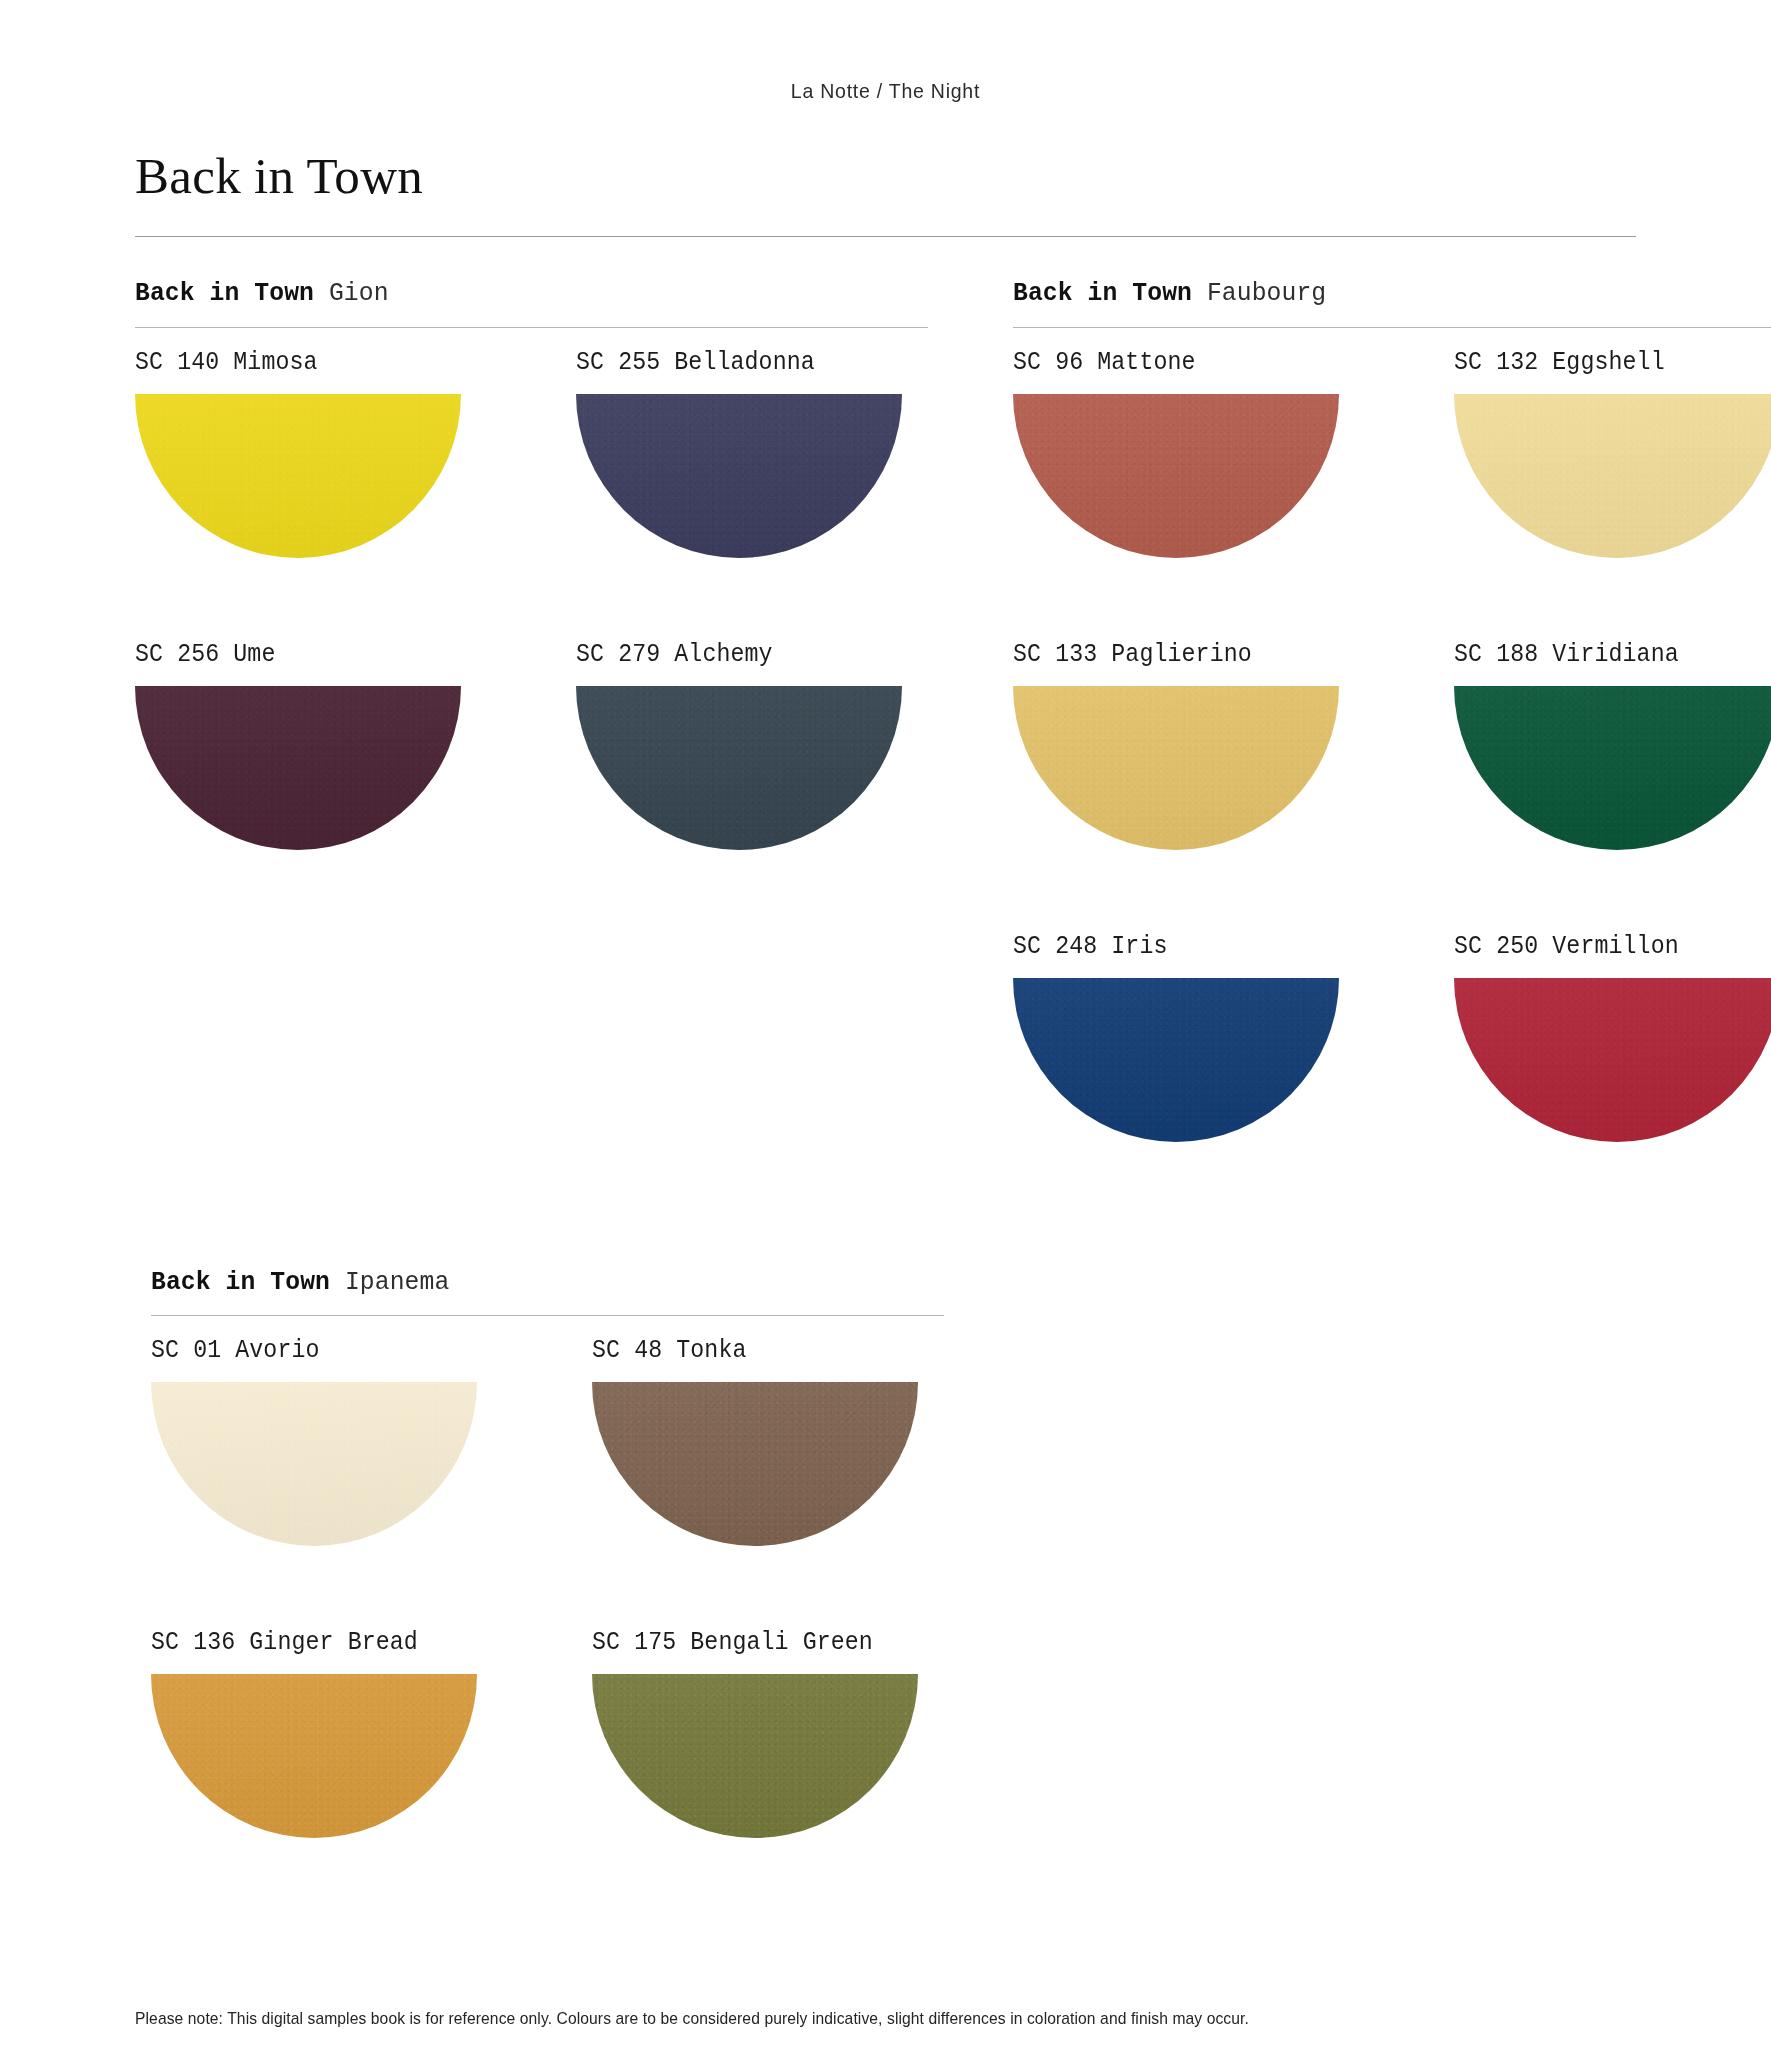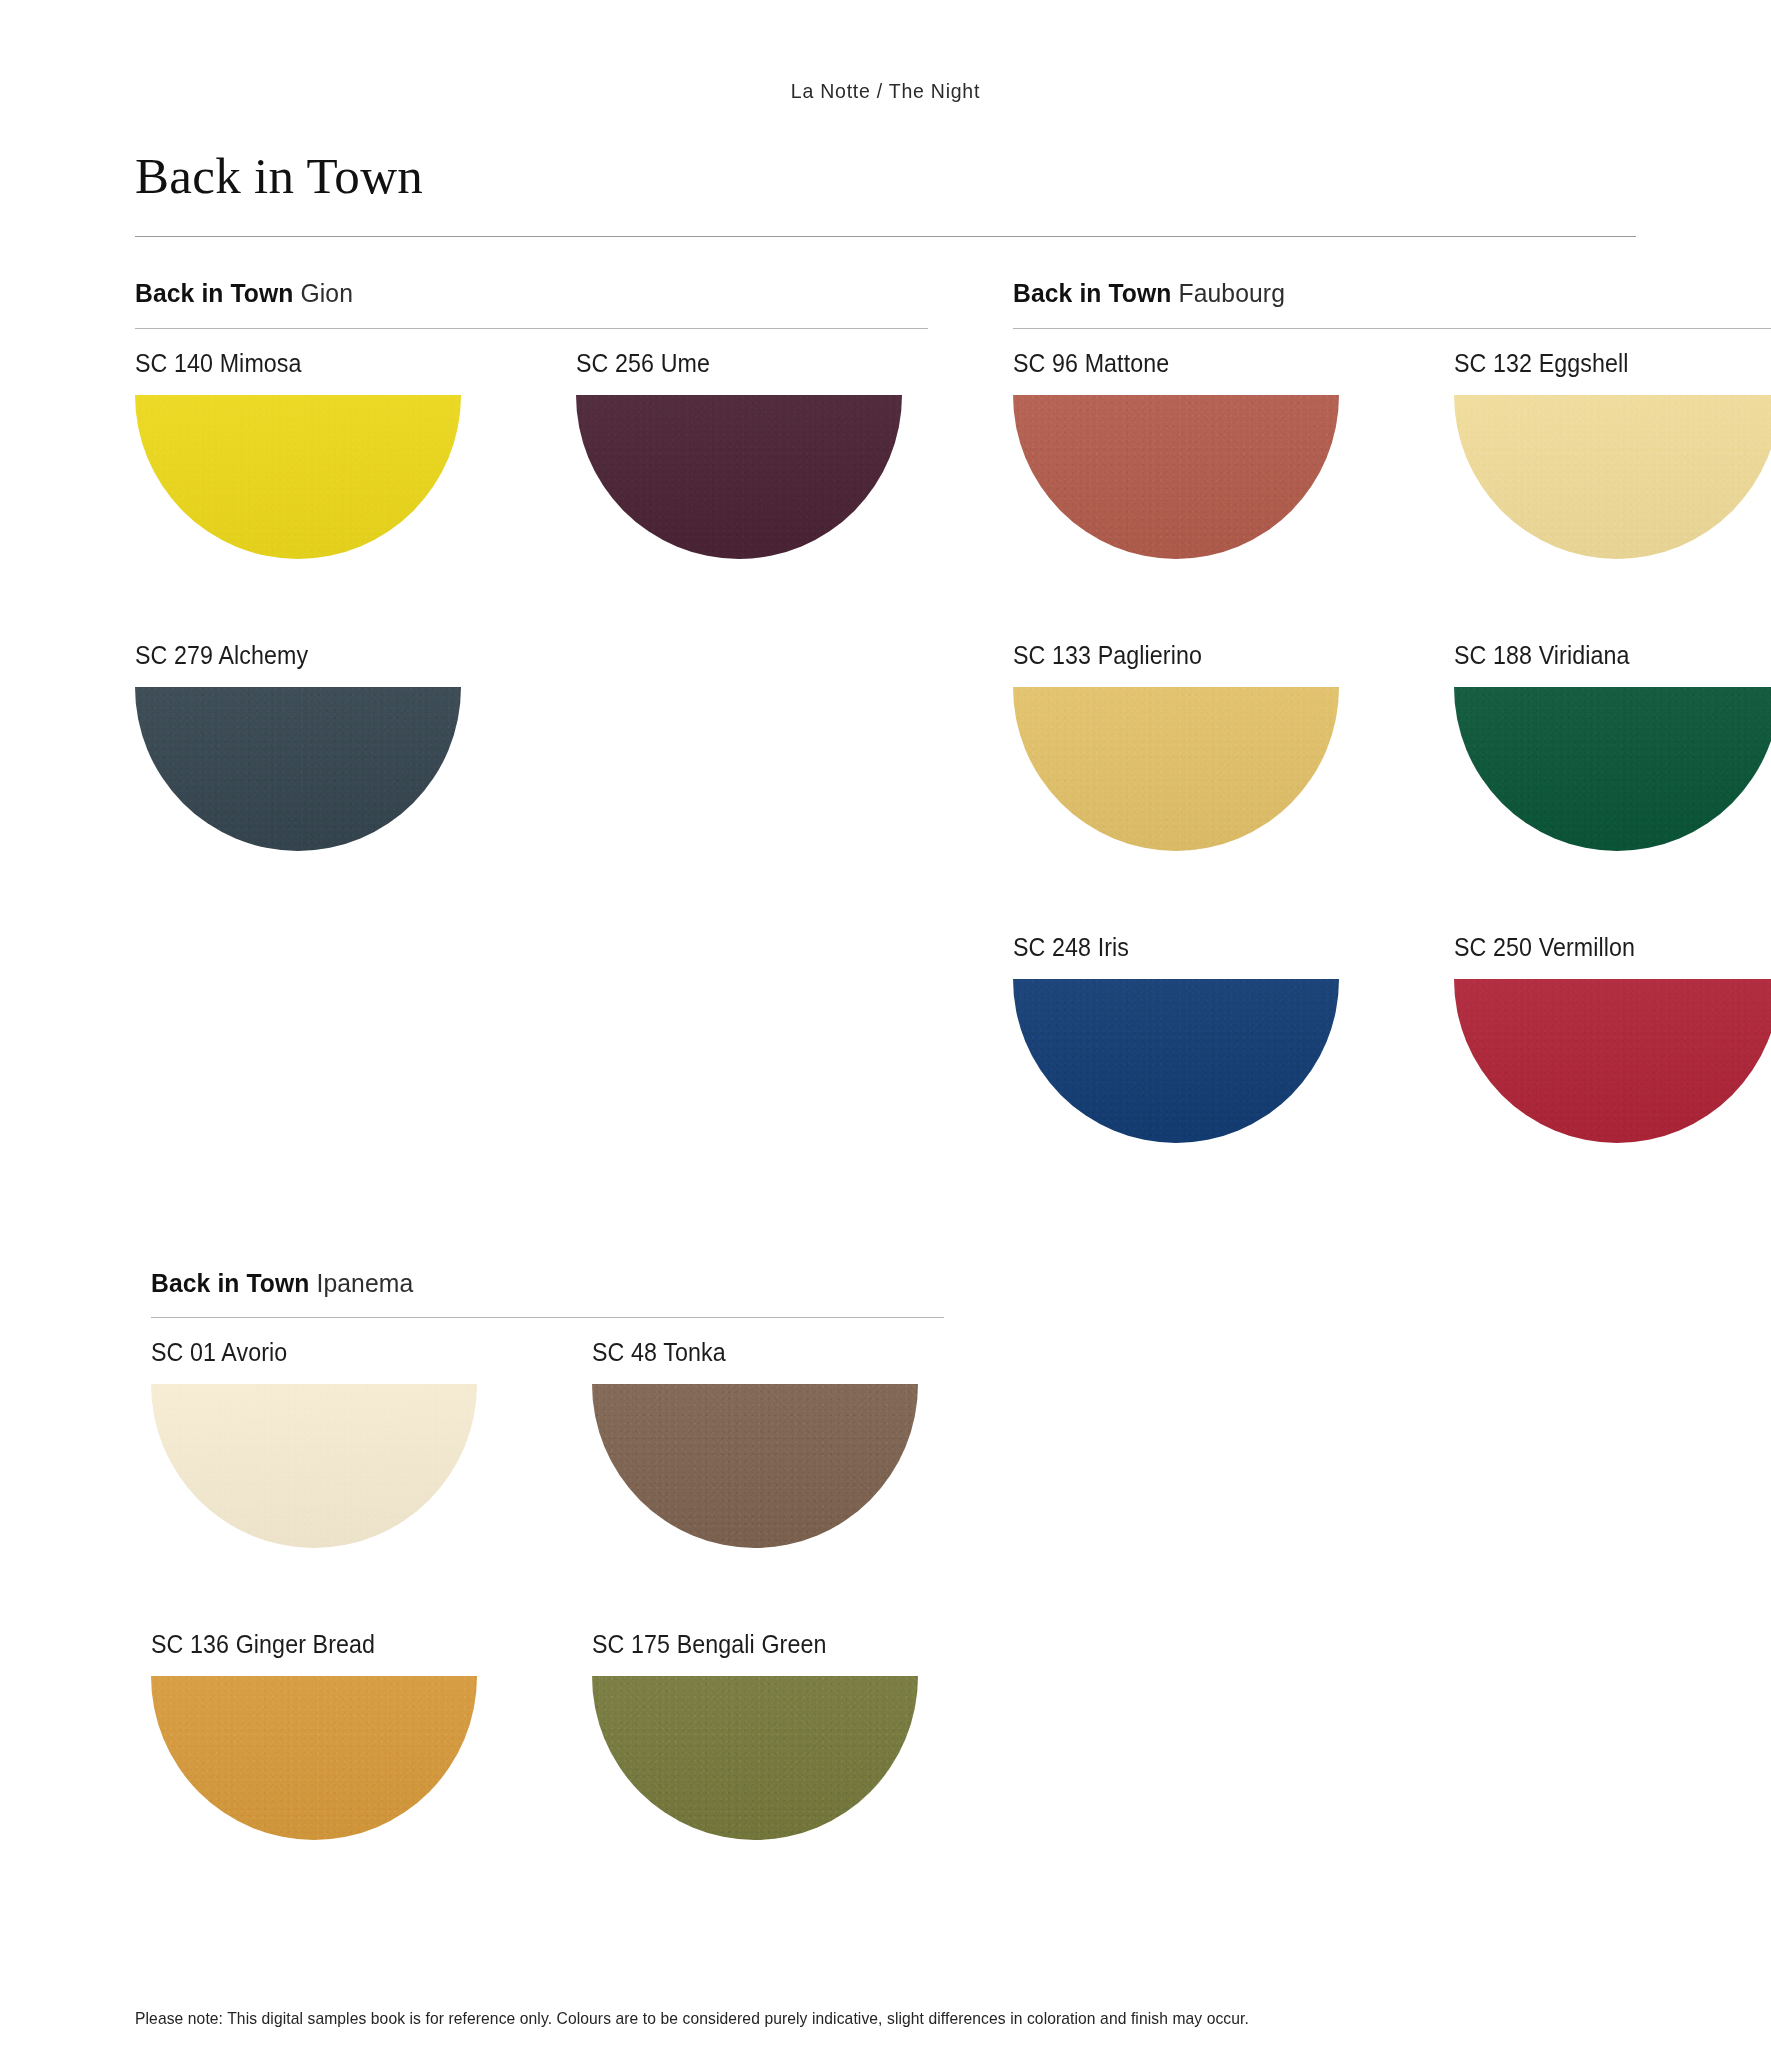--- a/index.html
+++ b/index.html
@@ -56,20 +56,21 @@
 
   
   .columns {
     display: flex;
     gap: 0;
     margin-top: 0;
   }
   .col {
     width: 793px;
     flex: 0 0 793px;
+    font-family: Liberation Mono, monospace;
   }
   .col.right {
     margin-left: 85px;
   }
 
   .group-head {
     font-size: 26px;
     letter-spacing: 0.1px;
     padding-top: 41px;
     white-space: nowrap;
@@ -186,20 +187,24 @@
         <span class="gh-strong">Back in Town</span><span class="gh-light">&nbsp;</span><span class="gh-light">Gion</span>
       </div>
       <hr class="group-rule">
       <div class="swatch-grid">
 
         <div class="swatch-cell">
           <div class="swatch-label">SC 140 Mimosa</div>
           <div class="swatch-chip" style="background-color: rgb(236, 216, 28);"></div>
         </div>
 
+        <div class="swatch-cell">
+          <div class="swatch-label">SC 255 Belladonna</div>
+          <div class="swatch-chip" style="background-color: rgb(60, 60, 94);"></div>
+        </div>
 
         <div class="swatch-cell">
           <div class="swatch-label">SC 256 Ume</div>
           <div class="swatch-chip" style="background-color: rgb(74, 35, 52);"></div>
         </div>
 
 
         <div class="swatch-cell">
           <div class="swatch-label">SC 279 Alchemy</div>
           <div class="swatch-chip" style="background-color: rgb(53, 69, 79);"></div>

